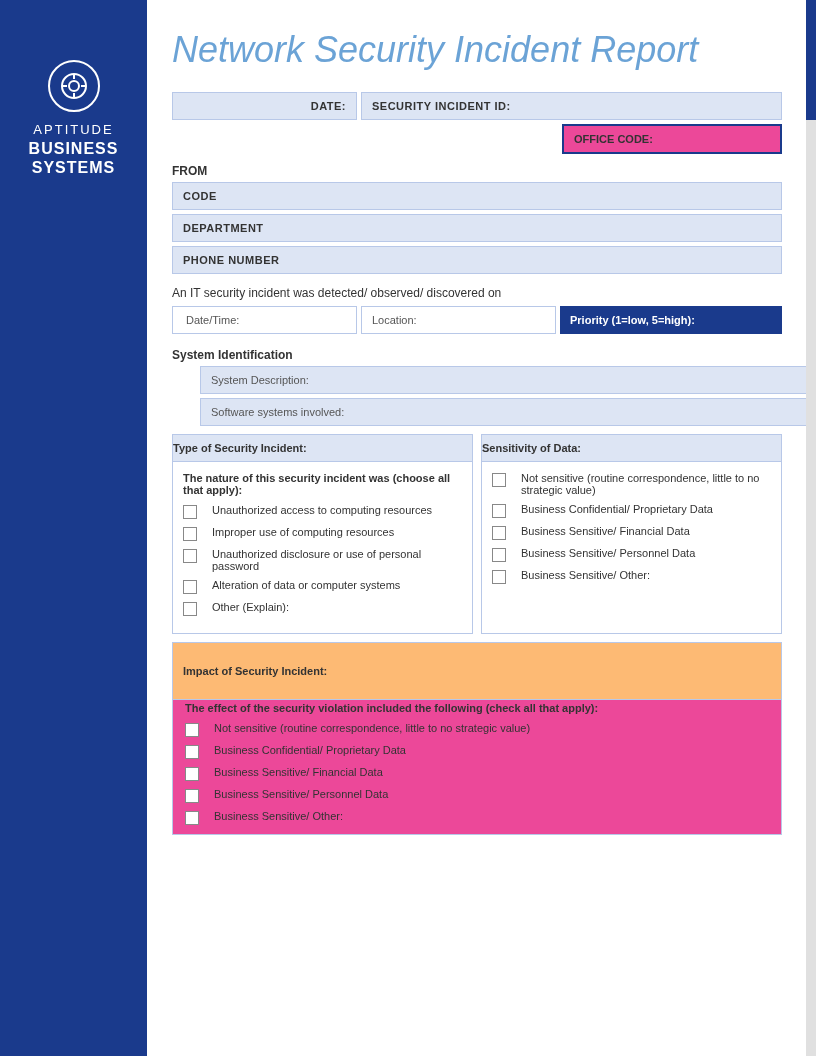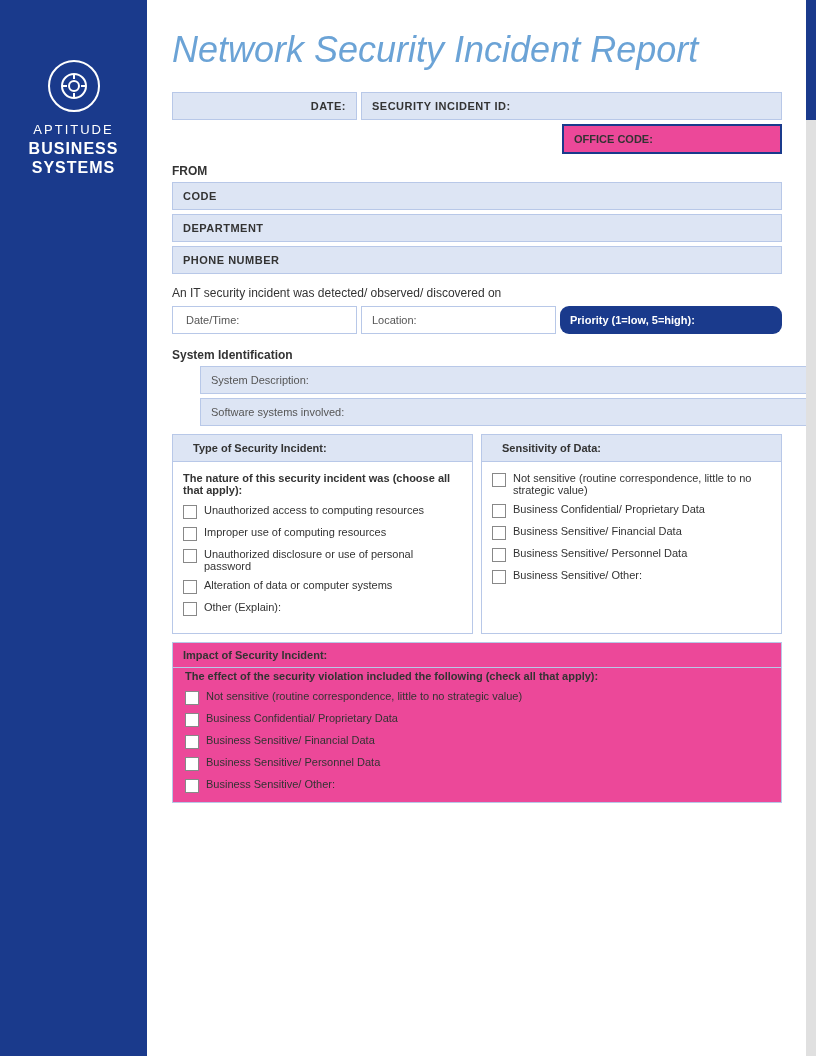--- a/index.html
+++ b/index.html
@@ -140,21 +140,20 @@
     .detect-location { flex: 0 0 195px; }
     .detect-priority {
       background: #1a3a8c;
       color: #fff;
       font-size: 11px;
       font-weight: bold;
       padding: 7px 10px;
       flex: 1;
       display: flex;
       align-items: center;
-      border-radius: 9px;
     }
 
     
     .section-heading {
       font-size: 12px;
       font-weight: bold;
       color: #333;
       margin-bottom: 4px;
       margin-top: 4px;
     }
@@ -178,42 +177,42 @@
     }
 
     .col-box {
       border: 1px solid #b8c8e8;
       flex: 1;
     }
 
     .col-box-header {
       background: #dde5f4;
       border-bottom: 1px solid #b8c8e8;
-      padding: 7px 20px;
+      padding: 7px 0;
       font-size: 11px;
       font-weight: bold;
       color: #333;
     }
 
     .col-box-body {
       padding: 10px 10px;
       background: #fff;
     }
 
     .checkbox-intro {
       font-size: 11px;
       color: #333;
       margin-bottom: 8px;
       font-weight: bold;
     }
 
     .checkbox-item {
       display: flex;
       align-items: flex-start;
-      gap: 7px;
+      gap: 15px;
       margin-bottom: 7px;
       font-size: 11px;
       color: #333;
     }
 
     .checkbox-box {
       width: 14px;
       height: 14px;
       border: 1px solid #888;
       background: #fff;
@@ -221,23 +220,23 @@
       margin-top: 1px;
     }
 
     
     .impact-section {
       border: 1px solid #b8c8e8;
       margin-top: 8px;
     }
 
     .impact-header {
-      background: #ec4899;
+      background: #fdba74;
       border-bottom: 1px solid #b8c8e8;
-      padding: 6px 10px;
+      padding: 22px 10px;
       font-size: 11px;
       font-weight: bold;
       color: #333;
     }
 
     .impact-body {
       padding: 2px 12px;
       background: #ec4899;
     }
 

